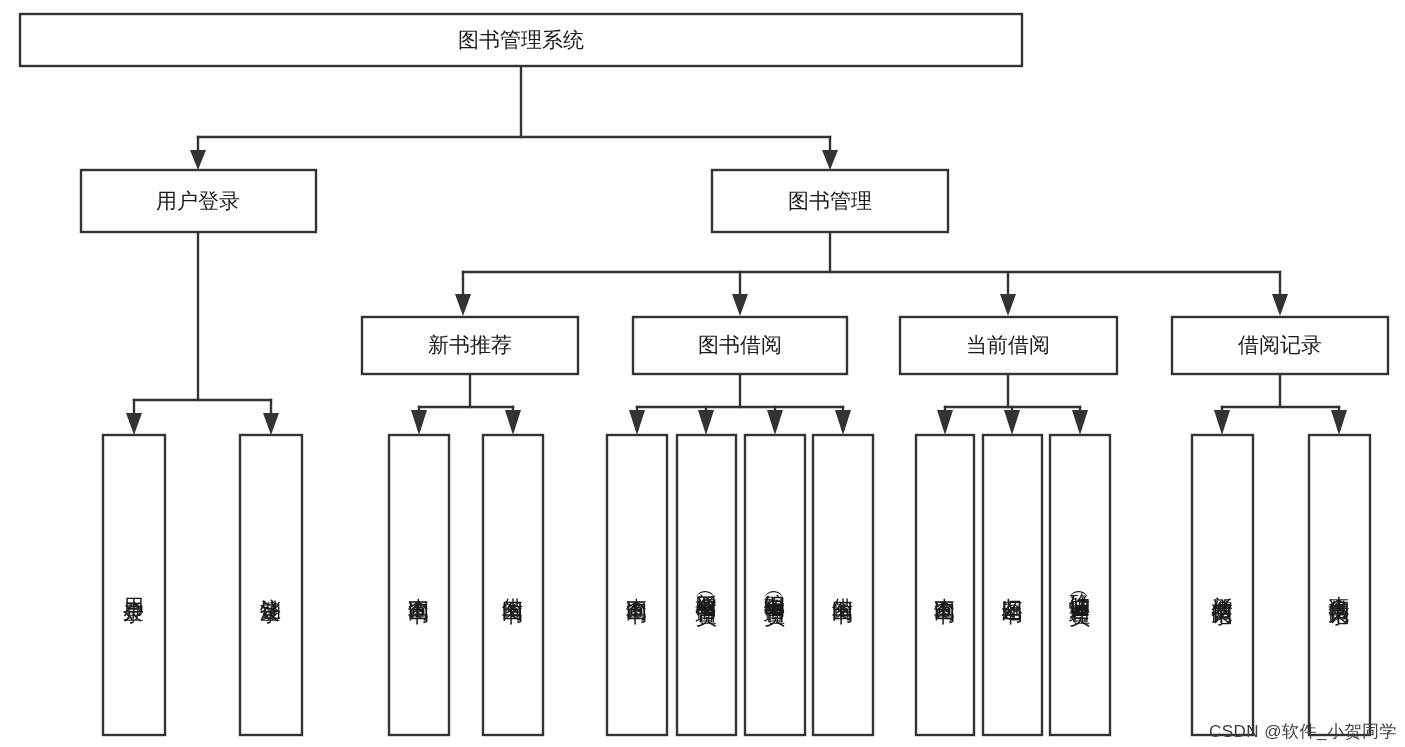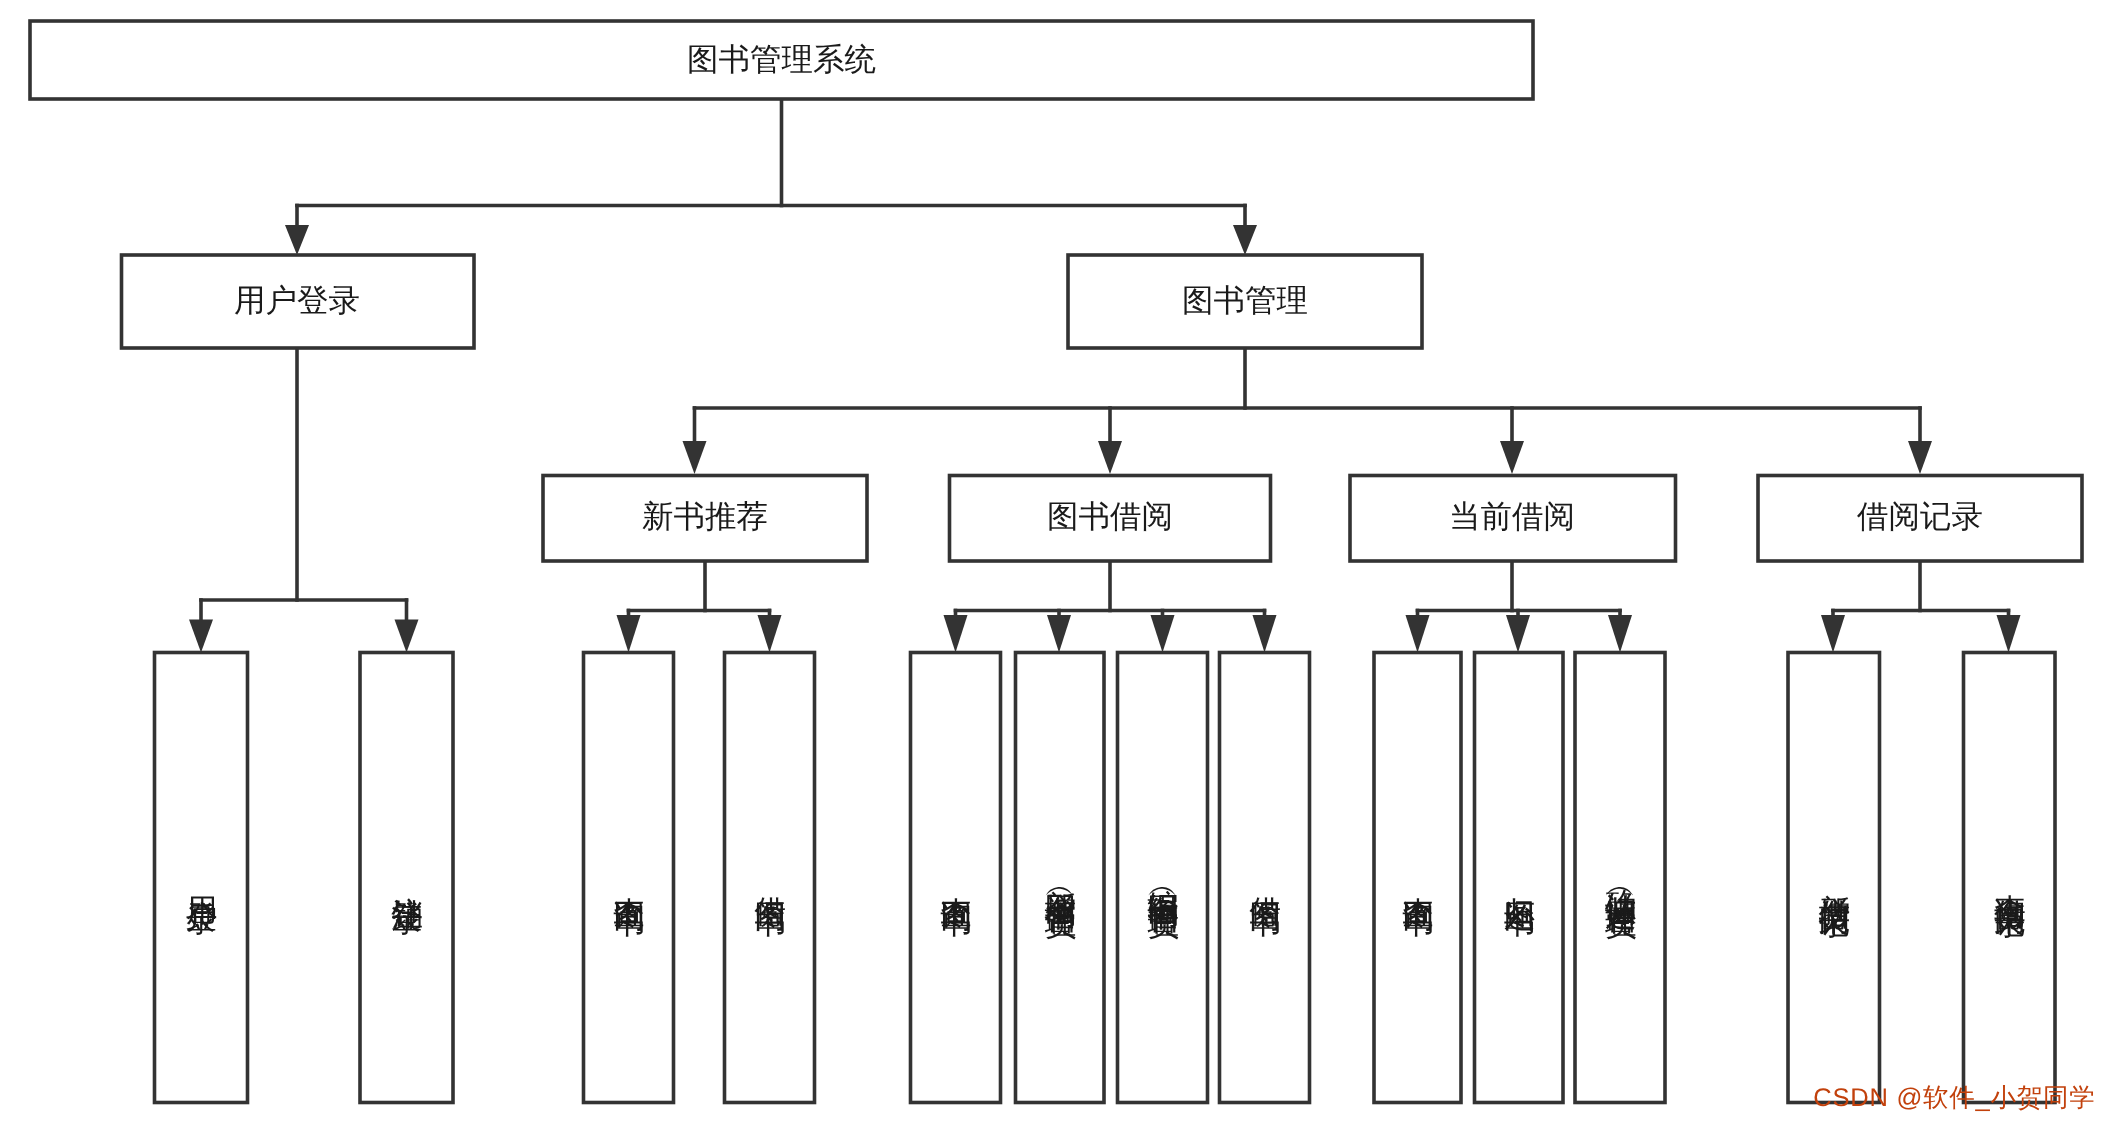--- a/index.html
+++ b/index.html
@@ -64,21 +64,21 @@
     justify-content: center;
     white-space: nowrap;
     pointer-events: none;
   }
   .watermark {
     position: absolute;
     right: 8px;
     bottom: 4px;
     font-family: "Liberation Sans", "DejaVu Sans", sans-serif;
     font-size: 17px;
-    color: #c2410c;
+    color: #404040;
     letter-spacing: 0.5px;
     user-select: none;
   }
 </style>
 </head>
 <body>
 
 <div id="diagram-root">
 
   <svg class="flow" viewBox="0 0 1405 747" xmlns="http://www.w3.org/2000/svg">

